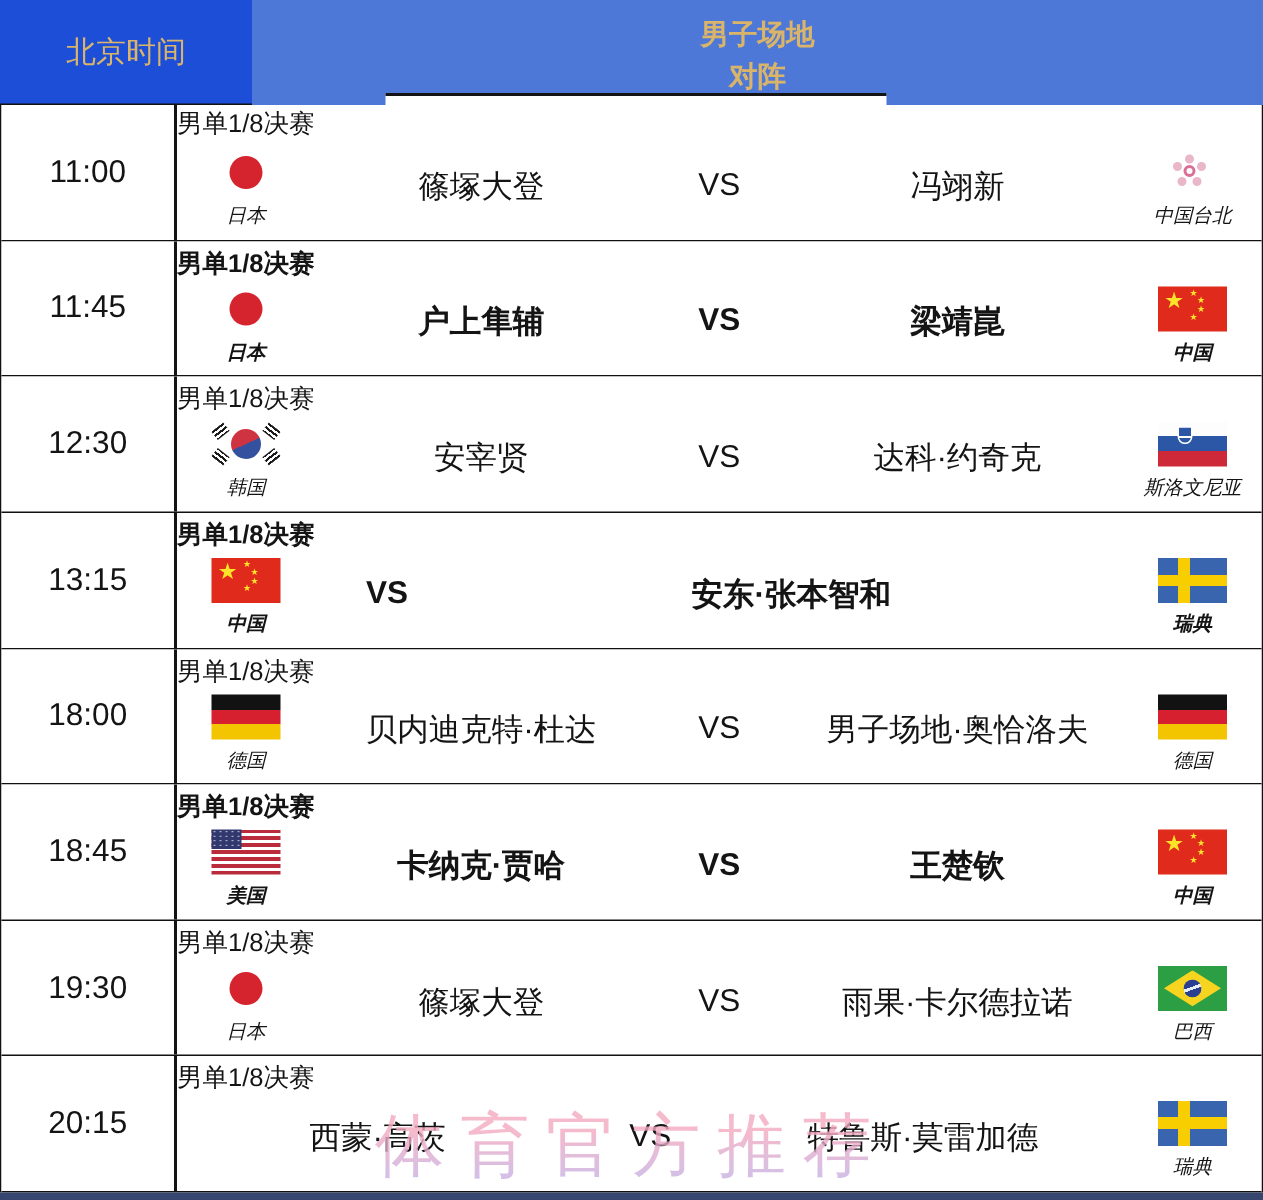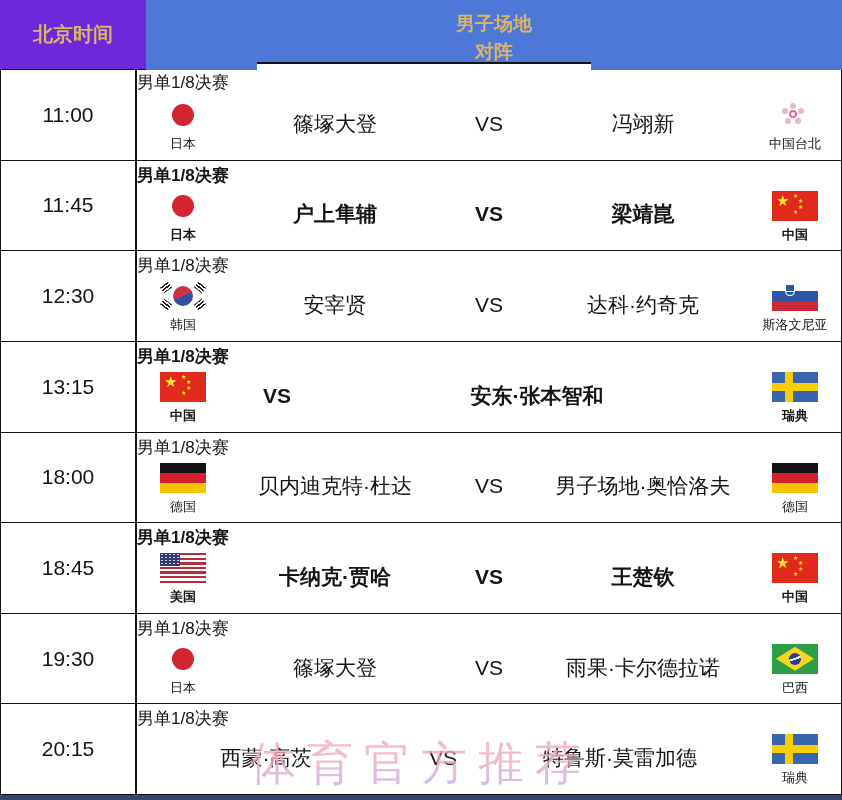--- a/index.html
+++ b/index.html
@@ -3,47 +3,47 @@
 <meta charset="utf-8">
 <style>
   * { margin:0; padding:0; box-sizing:border-box; }
   html,body { background:#fff; }
   body { font-family:"Liberation Sans","DejaVu Sans",sans-serif; color:#141414; }
   .page { position:relative; width:842px; height:800px; background:#fff; overflow:hidden; }
 
   
   .header { display:flex; height:70px; position:relative; }
   .hdr-time {
-    width:146px; background:#6d28d9; color:#d9b469;
+    width:168px; background:#1d4ed8; color:#d9b469;
     display:flex; align-items:center; justify-content:center;
-    font-size:20px; font-weight:bold; border-bottom:1.5px solid #111;
+    font-size:20px; font-weight:normal; border-bottom:1.5px solid #111;
   }
   .hdr-venue {
     flex:1; background:#4d78d8; color:#d9b469; text-align:center;
     font-size:19px; font-weight:bold; padding-top:10px; line-height:1.45;
   }
   .hdr-notch {
     position:absolute; left:257px; top:62px; width:334px; height:9px;
     background:#fff; border-top:2px solid #141414; z-index:2;
   }
 
   
   .rows { display:flex; flex-direction:column; height:725px;
           border-left:1.5px solid #111; border-right:1.5px solid #111; }
   .row { flex:1; display:flex; border-bottom:1.5px solid #111; position:relative; background:#fff; }
   .cell-time {
-    width:136px; border-right:2px solid #141414;
+    width:117px; border-right:2px solid #141414;
     display:flex; align-items:center; justify-content:center; font-size:21px;
   }
   .cell-main { flex:1; display:flex; flex-direction:column; }
   .round { font-size:17px; padding-top:3px; height:24px; }
   .row.first .round { padding-top:1px; }
   .match-line { flex:1; display:flex; }
   .flagcol { width:92px; display:flex; flex-direction:column; align-items:center; padding-top:6px; }
-  .country { font-size:13px; margin-top:5px; }
+  .country { font-size:13px; margin-top:5px;font-style:italic; }
   .player { flex:1; display:flex; align-items:center; justify-content:center; font-size:21px; padding-bottom:6px; }
   .vs { width:96px; display:flex; align-items:center; justify-content:center; font-size:21px; padding-bottom:6px; }
   .row.hl .round, .row.hl .player, .row.hl .vs, .row.hl .country { font-weight:bold; }
 
   .bottom-bar { position:absolute; left:0; bottom:0; width:842px; height:5px; background:#36466e; }
 
   
   .watermark {
     position:absolute; left:250px; top:733px; z-index:5; pointer-events:none;
     font-size:46px; letter-spacing:11px; white-space:nowrap;

